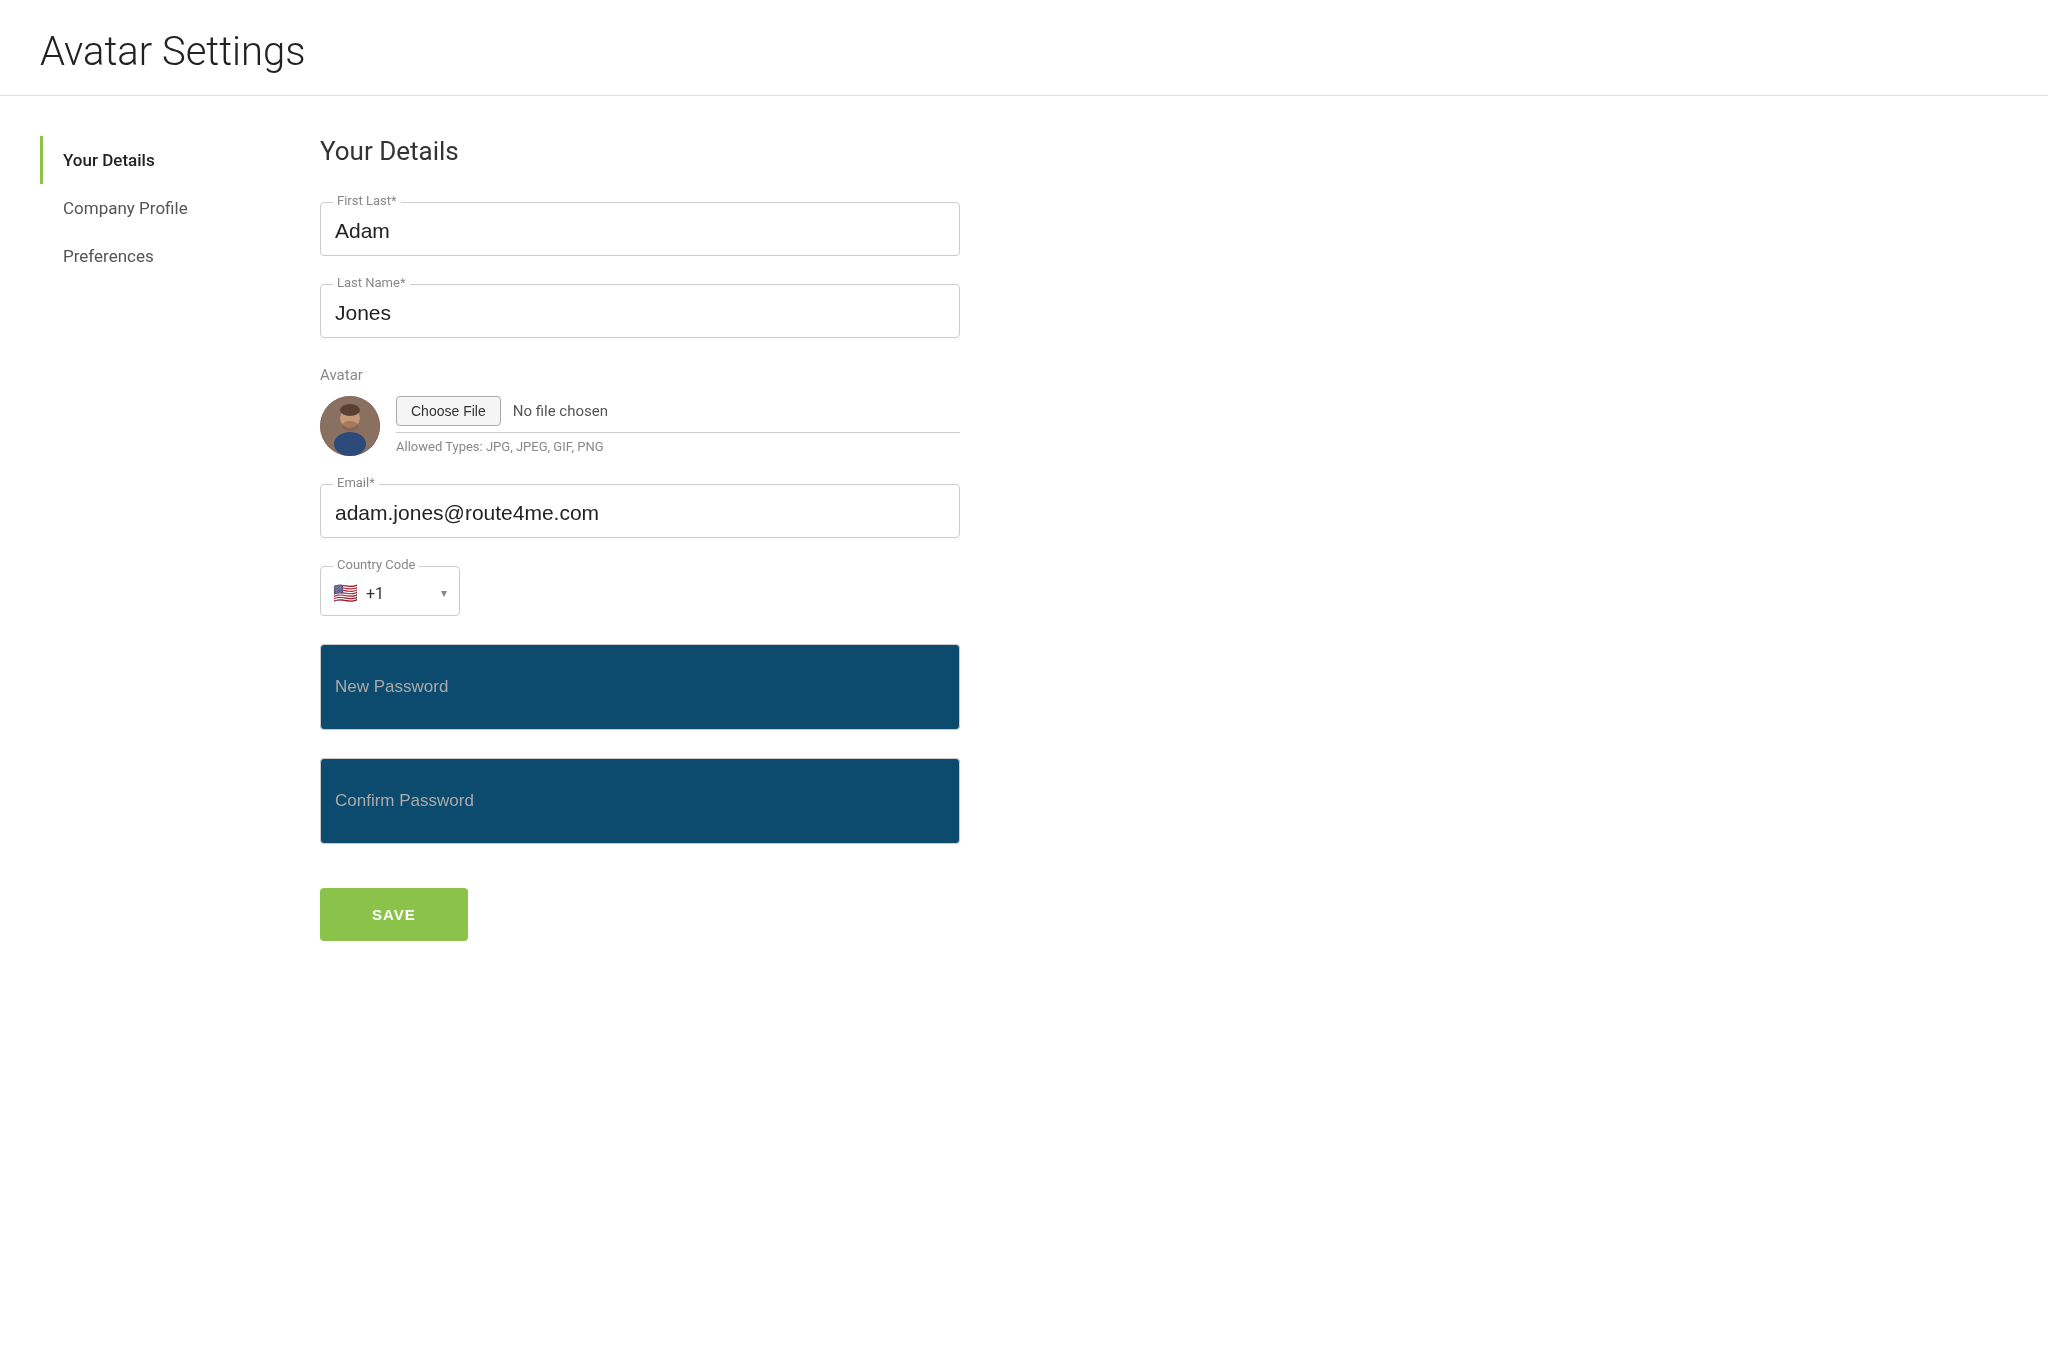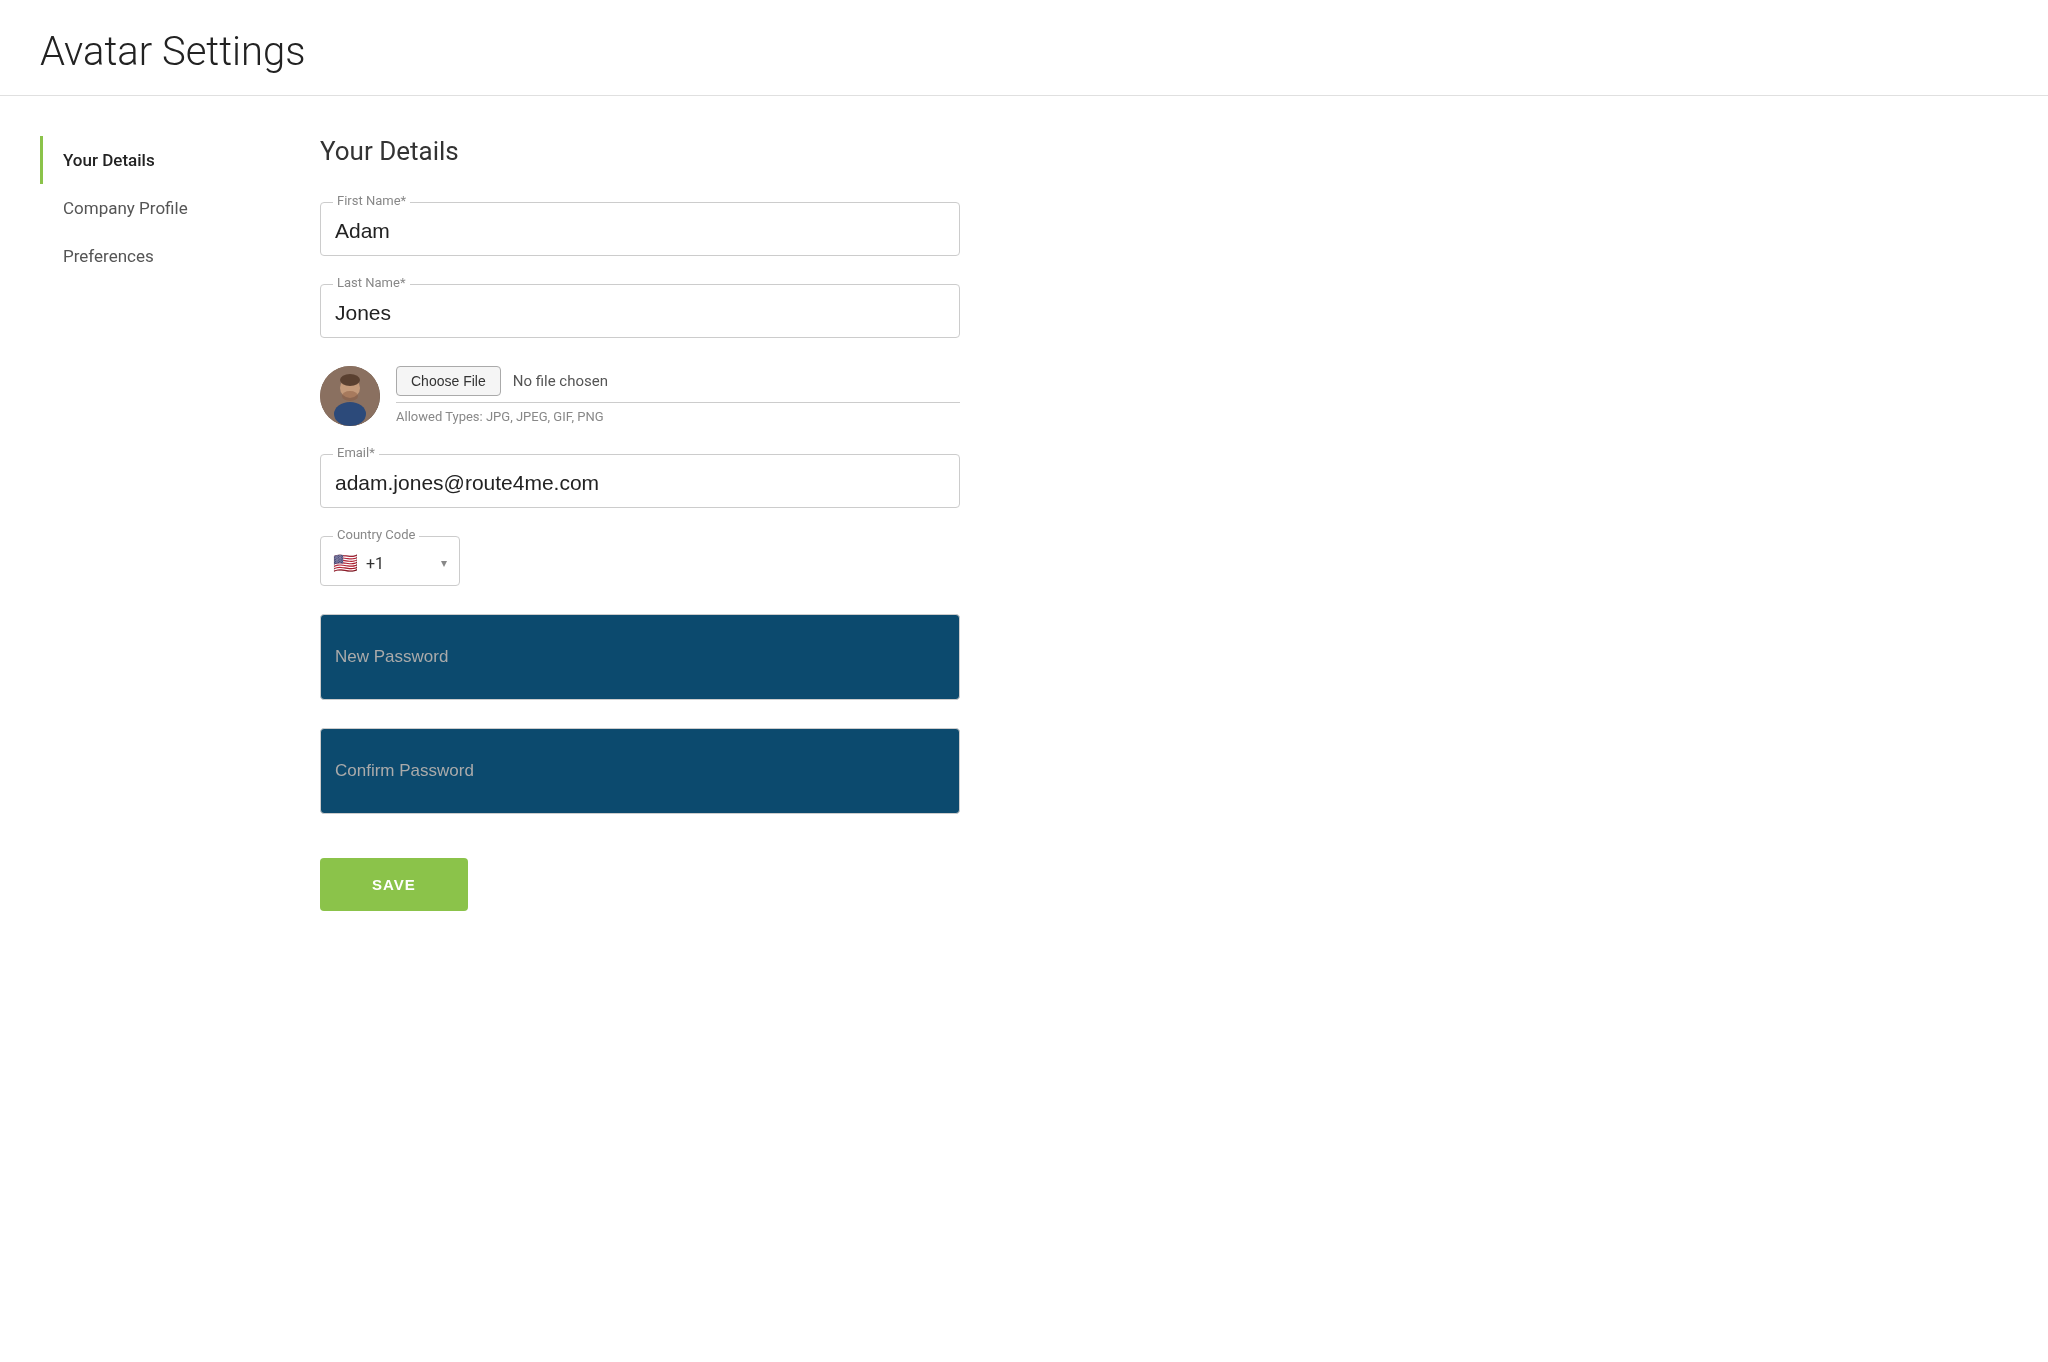--- a/index.html
+++ b/index.html
@@ -286,35 +286,36 @@
       <span>Preferences</span>
     </div>
   </nav>
 
   <main class="main-content">
     <h2 class="section-title">Your Details</h2>
 
     
     <div class="form-group">
       <div class="form-field">
-        <label>First Name*</label>
+        <label>First Last*</label>
         <input type="text" value="Adam" style="">
       </div>
     </div>
 
     
     <div class="form-group">
       <div class="form-field">
         <label>Last Name*</label>
         <input type="text" value="Jones" style="">
       </div>
     </div>
 
     
     <div class="avatar-section">
+      <div class="avatar-label">Avatar</div>
       <div class="avatar-row">
         <div class="avatar-placeholder">
 
           <svg class="avatar-svg" viewBox="0 0 60 60" xmlns="http://www.w3.org/2000/svg">
             <circle cx="30" cy="30" r="30" fill="#8a7060"></circle>
 
             <circle cx="30" cy="22" r="10" fill="#c49a7a"></circle>
 
             <ellipse cx="30" cy="48" rx="16" ry="12" fill="#2c4a7a"></ellipse>
 

